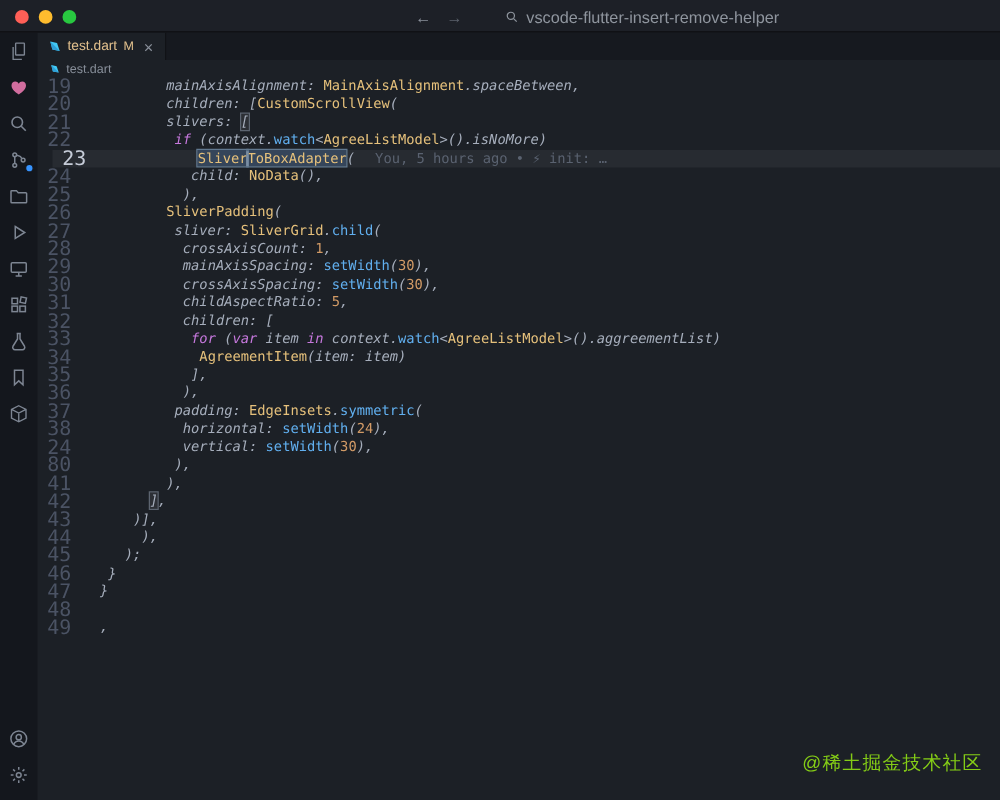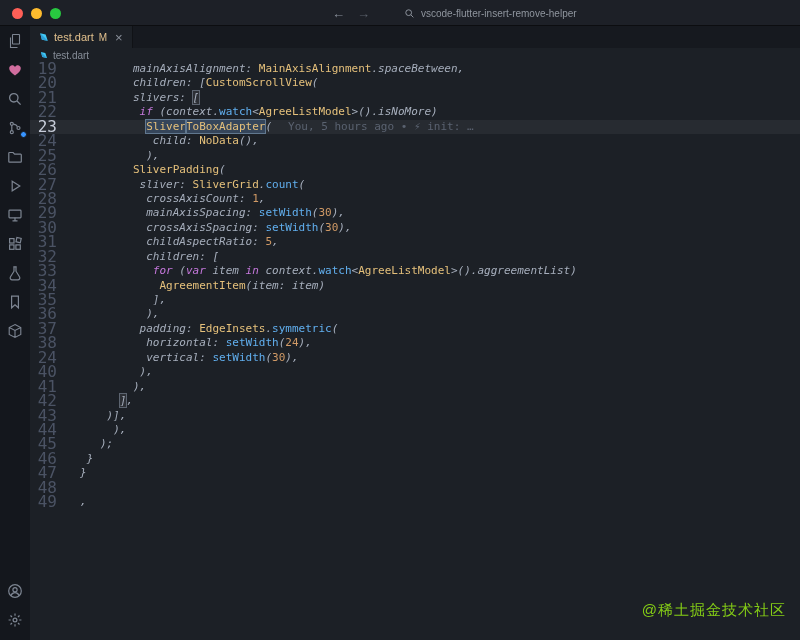--- a/index.html
+++ b/index.html
@@ -7,21 +7,21 @@
   body { font-family:"Liberation Sans","DejaVu Sans",sans-serif; background:#101216; overflow:hidden; }
 
   .window { position:relative; width:800px; height:640px; background:#1c2026; overflow:hidden; }
 
   
   .titlebar { position:absolute; top:0; left:0; right:0; height:26px; background:#1d2027; border-bottom:1px solid #0c0d10; z-index:5; }
   .traffic-lights { position:absolute; left:12px; top:8px; display:flex; gap:8px; }
   .tl { width:11px; height:11px; border-radius:50%; display:inline-block; }
   .nav-arrows { position:absolute; left:332px; top:0; height:26px; display:flex; align-items:center; gap:12px; color:#8b919c; font-size:13px; }
   .nav-arrows .dim { color:#5b616b; }
-  .window-title { position:absolute; left:404px; top:0; height:26px; display:flex; align-items:center; gap:6px; color:#8f959e; font-size:10px; }
+  .window-title { position:absolute; left:404px; top:0; height:26px; display:flex; align-items:center; gap:6px; color:#8f959e; font-size:13px; }
   .tbar-search svg { width:11px; height:11px; display:block; }
 
   
   .activitybar { position:absolute; left:0; top:26px; bottom:0; width:30px; background:#14171d; z-index:4; }
   .ab-top { display:flex; flex-direction:column; align-items:center; }
   .ab-bottom { position:absolute; bottom:6px; left:0; width:30px; display:flex; flex-direction:column; align-items:center; }
   .ab-item { width:30px; height:29px; display:flex; align-items:center; justify-content:center; color:#7d8592; position:relative; cursor:pointer; }
   .ab-item svg { width:16px; height:16px; display:block; }
   .ab-badge { position:absolute; right:3px; bottom:4px; width:7px; height:7px; border-radius:50%; border:1px solid #14171d; }
 
@@ -31,21 +31,21 @@
   .tab { display:flex; align-items:center; gap:5px; padding:0 9px; background:#1c2026; border-right:1px solid #101216; font-size:11px; color:#d3d8e0; cursor:pointer; }
   .tab .mod { font-size:10px; }
   .tab .close { color:#8a909b; font-size:13px; margin-left:3px; line-height:1; }
   .dart-icon svg { display:block; }
 
   .breadcrumb { position:absolute; top:22px; left:0; right:0; height:14px; display:flex; align-items:center; gap:5px; padding-left:10px; font-size:10px; color:#878e99; cursor:pointer; }
 
   
   .code-area { position:absolute; top:36px; left:0; right:0; bottom:0; overflow:hidden; cursor:text; }
   .code-line { display:flex; height:14.45px; line-height:14.45px; white-space:pre; }
-  .code-line.current { background:rgba(255,255,255,0.05); }
+  .code-line.current { background:rgba(255,255,255,0.05);margin-left:12px; }
   .ln { flex:none; width:50px; padding-right:23px; text-align:right; color:#4b5364; font-size:16px; font-family:"DejaVu Sans Mono",monospace; }
   .current .ln { color:#c6ccd8; }
   .code-text { font-family:"DejaVu Sans Mono","DejaVu Sans",monospace; font-size:11px; white-space:pre; }
   .tok-plain   { color:var(--tok-plain,#a6aebc);font-style:italic; }
   .tok-class   { color:var(--tok-class,#e5c07b); }
   .tok-func    { color:var(--tok-func,#61afef); }
   .tok-keyword { color:var(--tok-keyword,#c678dd);font-style:italic; }
   .tok-number  { color:var(--tok-number,#d19a66); }
   .tok-blame   { color:var(--tok-blame,#5a6270); margin-left:16px; }
   .sel { background:rgba(86,128,186,0.30); outline:1px solid #61788f; }
@@ -193,34 +193,34 @@
 
     <div class="code-area">
         <div class="code-line"><span class="ln">19</span><span class="code-text">        <span class="tok-plain">mainAxisAlignment: </span><span class="tok-class">MainAxisAlignment</span><span class="tok-plain">.spaceBetween,</span></span></div>
         <div class="code-line"><span class="ln">20</span><span class="code-text">        <span class="tok-plain">children: [</span><span class="tok-class">CustomScrollView</span><span class="tok-plain">(</span></span></div>
         <div class="code-line"><span class="ln">21</span><span class="code-text">        <span class="tok-plain">slivers: </span><span class="tok-plain bracket-box">[</span></span></div>
         <div class="code-line"><span class="ln">22</span><span class="code-text">         <span class="tok-keyword">if</span><span class="tok-plain"> (context.</span><span class="tok-func">watch</span><span class="tok-plain">&lt;</span><span class="tok-class">AgreeListModel</span><span class="tok-plain">&gt;().isNoMore)</span></span></div>
         <div class="code-line current"><span class="ln">23</span><span class="code-text">          <span class="tok-class sel">Sliver</span><span class="cursor"></span><span class="tok-class sel">ToBoxAdapter</span><span class="tok-plain">(</span><span class="tok-blame">You, 5 hours ago • ⚡ init: …</span></span></div>
         <div class="code-line"><span class="ln">24</span><span class="code-text">           <span class="tok-plain">child: </span><span class="tok-class">NoData</span><span class="tok-plain">(),</span></span></div>
         <div class="code-line"><span class="ln">25</span><span class="code-text">          <span class="tok-plain">),</span></span></div>
         <div class="code-line"><span class="ln">26</span><span class="code-text">        <span class="tok-class">SliverPadding</span><span class="tok-plain">(</span></span></div>
-        <div class="code-line"><span class="ln">27</span><span class="code-text">         <span class="tok-plain">sliver: </span><span class="tok-class">SliverGrid</span><span class="tok-plain">.</span><span class="tok-func">count</span><span class="tok-plain">(</span></span></div>
+        <div class="code-line"><span class="ln">27</span><span class="code-text">         <span class="tok-plain">sliver: </span><span class="tok-class">SliverGrid</span><span class="tok-plain">.</span><span class="tok-func">child</span><span class="tok-plain">(</span></span></div>
         <div class="code-line"><span class="ln">28</span><span class="code-text">          <span class="tok-plain">crossAxisCount: </span><span class="tok-number">1</span><span class="tok-plain">,</span></span></div>
         <div class="code-line"><span class="ln">29</span><span class="code-text">          <span class="tok-plain">mainAxisSpacing: </span><span class="tok-func">setWidth</span><span class="tok-plain">(</span><span class="tok-number">30</span><span class="tok-plain">),</span></span></div>
         <div class="code-line"><span class="ln">30</span><span class="code-text">          <span class="tok-plain">crossAxisSpacing: </span><span class="tok-func">setWidth</span><span class="tok-plain">(</span><span class="tok-number">30</span><span class="tok-plain">),</span></span></div>
         <div class="code-line"><span class="ln">31</span><span class="code-text">          <span class="tok-plain">childAspectRatio: </span><span class="tok-number">5</span><span class="tok-plain">,</span></span></div>
         <div class="code-line"><span class="ln">32</span><span class="code-text">          <span class="tok-plain">children: [</span></span></div>
         <div class="code-line"><span class="ln">33</span><span class="code-text">           <span class="tok-keyword">for</span><span class="tok-plain"> (</span><span class="tok-keyword">var</span><span class="tok-plain"> item </span><span class="tok-keyword">in</span><span class="tok-plain"> context.</span><span class="tok-func">watch</span><span class="tok-plain">&lt;</span><span class="tok-class">AgreeListModel</span><span class="tok-plain">&gt;().aggreementList)</span></span></div>
         <div class="code-line"><span class="ln">34</span><span class="code-text">            <span class="tok-class">AgreementItem</span><span class="tok-plain">(item: item)</span></span></div>
         <div class="code-line"><span class="ln">35</span><span class="code-text">           <span class="tok-plain">],</span></span></div>
         <div class="code-line"><span class="ln">36</span><span class="code-text">          <span class="tok-plain">),</span></span></div>
         <div class="code-line"><span class="ln">37</span><span class="code-text">         <span class="tok-plain">padding: </span><span class="tok-class">EdgeInsets</span><span class="tok-plain">.</span><span class="tok-func">symmetric</span><span class="tok-plain">(</span></span></div>
         <div class="code-line"><span class="ln">38</span><span class="code-text">          <span class="tok-plain">horizontal: </span><span class="tok-func">setWidth</span><span class="tok-plain">(</span><span class="tok-number">24</span><span class="tok-plain">),</span></span></div>
         <div class="code-line"><span class="ln">24</span><span class="code-text">          <span class="tok-plain">vertical: </span><span class="tok-func">setWidth</span><span class="tok-plain">(</span><span class="tok-number">30</span><span class="tok-plain">),</span></span></div>
-        <div class="code-line"><span class="ln">40</span><span class="code-text">         <span class="tok-plain">),</span></span></div>
+        <div class="code-line"><span class="ln">80</span><span class="code-text">         <span class="tok-plain">),</span></span></div>
         <div class="code-line"><span class="ln">41</span><span class="code-text">        <span class="tok-plain">),</span></span></div>
         <div class="code-line"><span class="ln">42</span><span class="code-text">      <span class="tok-plain bracket-box">]</span><span class="tok-plain">,</span></span></div>
         <div class="code-line"><span class="ln">43</span><span class="code-text">    <span class="tok-plain">)],</span></span></div>
         <div class="code-line"><span class="ln">44</span><span class="code-text">     <span class="tok-plain">),</span></span></div>
         <div class="code-line"><span class="ln">45</span><span class="code-text">   <span class="tok-plain">);</span></span></div>
         <div class="code-line"><span class="ln">46</span><span class="code-text"> <span class="tok-plain">}</span></span></div>
         <div class="code-line"><span class="ln">47</span><span class="code-text"><span class="tok-plain">}</span></span></div>
         <div class="code-line"><span class="ln">48</span><span class="code-text"></span></div>
         <div class="code-line"><span class="ln">49</span><span class="code-text"><span class="tok-plain">,</span></span></div>
       </div>

